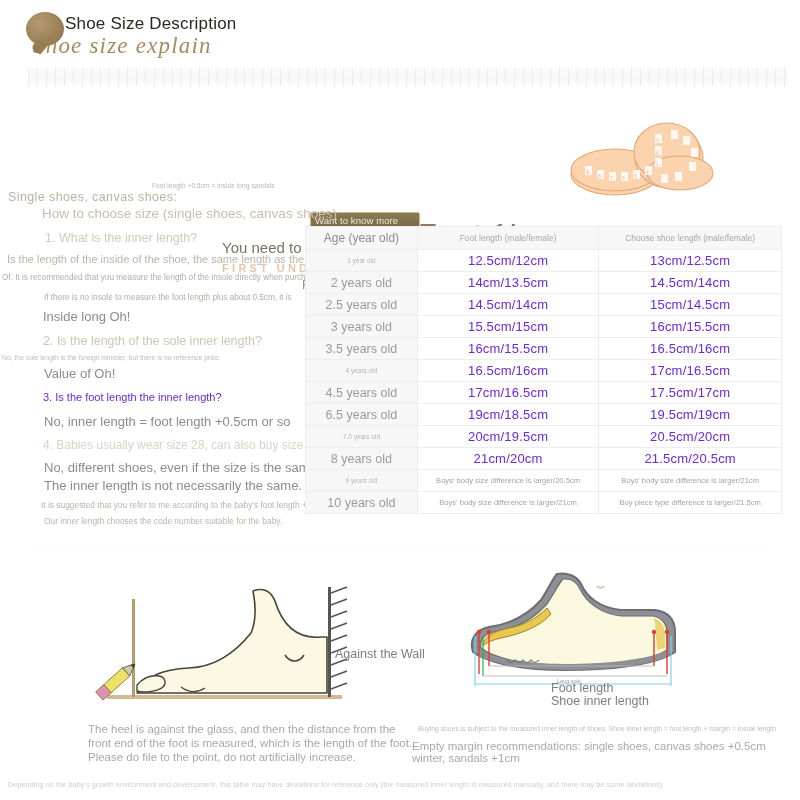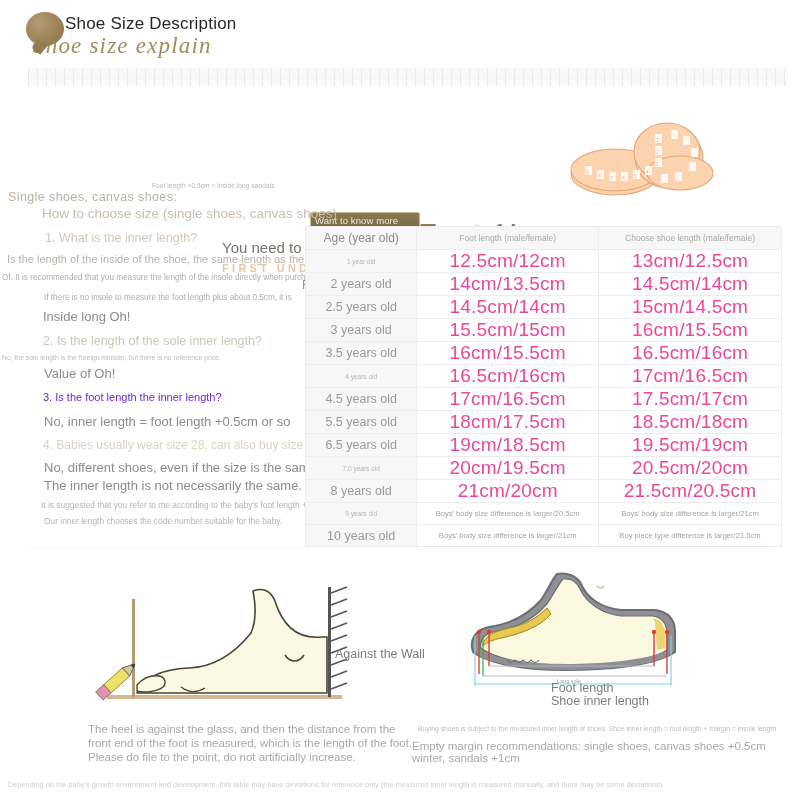--- a/index.html
+++ b/index.html
@@ -108,21 +108,21 @@
     height:22px;background:#f7f7f7;color:#8d8d8d;
   }
   #size-table thead th.h-age{font-size:12px;width:112px;color:#8d8d8d;}
   #size-table thead th.h-foot{font-size:8.5px;width:182px;color:#a7a7a7;}
   #size-table thead th.h-shoe{font-size:8.5px;width:183px;color:#a7a7a7;}
   td.c-age{
     background:#f6f7f6;color:#9a9a9a;font-size:12.5px;height:21px;
   }
   tr.faint td.c-age{font-size:6.5px;color:#b6b6b6;}
   td.c-val{
-    color:#ec4899;font-size:19px;font-weight:bold;height:21px;background:#fff;
+    color:#6d28d9;font-size:13px;font-weight:bold;height:21px;background:#fff;
     letter-spacing:.2px;
   }
   tr.note td.c-val{font-size:7.6px;font-weight:normal;color:#a3a3a3;letter-spacing:0;}
   tr.note.big td.c-val.left{font-size:9.2px;color:#9d9d9d;}
   tr.note.big td.c-val.right{font-size:7.6px;color:#a3a3a3;}
 
   
   #bottom{left:0;top:545px;width:800px;height:255px;}
   #foot-diagram{left:85px;top:30px;width:290px;height:130px;}
   #against-wall{left:335px;top:647px;font-size:12.5px;color:#7c7c7c;}
@@ -261,25 +261,20 @@
         <td class="c-age">4 years old</td>
         <td class="c-val left">16.5cm/16cm</td>
         <td class="c-val right">17cm/16.5cm</td>
       </tr>
       <tr class="">
         <td class="c-age">4.5 years old</td>
         <td class="c-val left">17cm/16.5cm</td>
         <td class="c-val right">17.5cm/17cm</td>
       </tr>
       <tr class="">
-        <td class="c-age">5.5 years old</td>
-        <td class="c-val left">18cm/17.5cm</td>
-        <td class="c-val right">18.5cm/18cm</td>
-      </tr>
-      <tr class="">
         <td class="c-age">6.5 years old</td>
         <td class="c-val left">19cm/18.5cm</td>
         <td class="c-val right">19.5cm/19cm</td>
       </tr>
       <tr class="faint ">
         <td class="c-age">7.0 years old</td>
         <td class="c-val left">20cm/19.5cm</td>
         <td class="c-val right">20.5cm/20cm</td>
       </tr>
       <tr class="">

